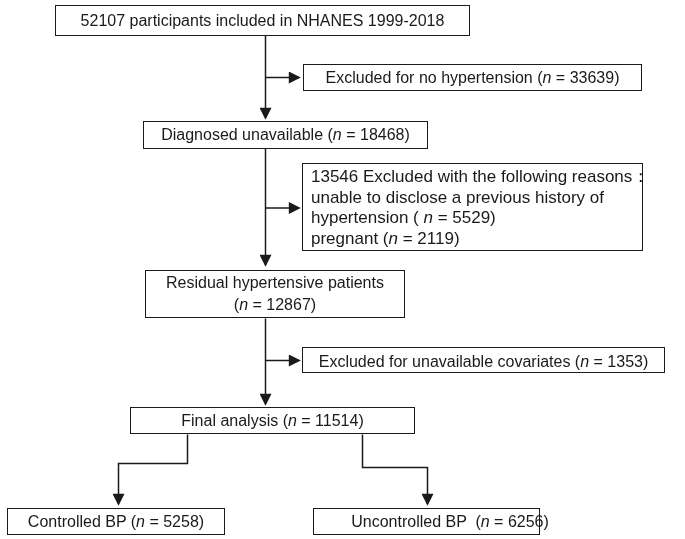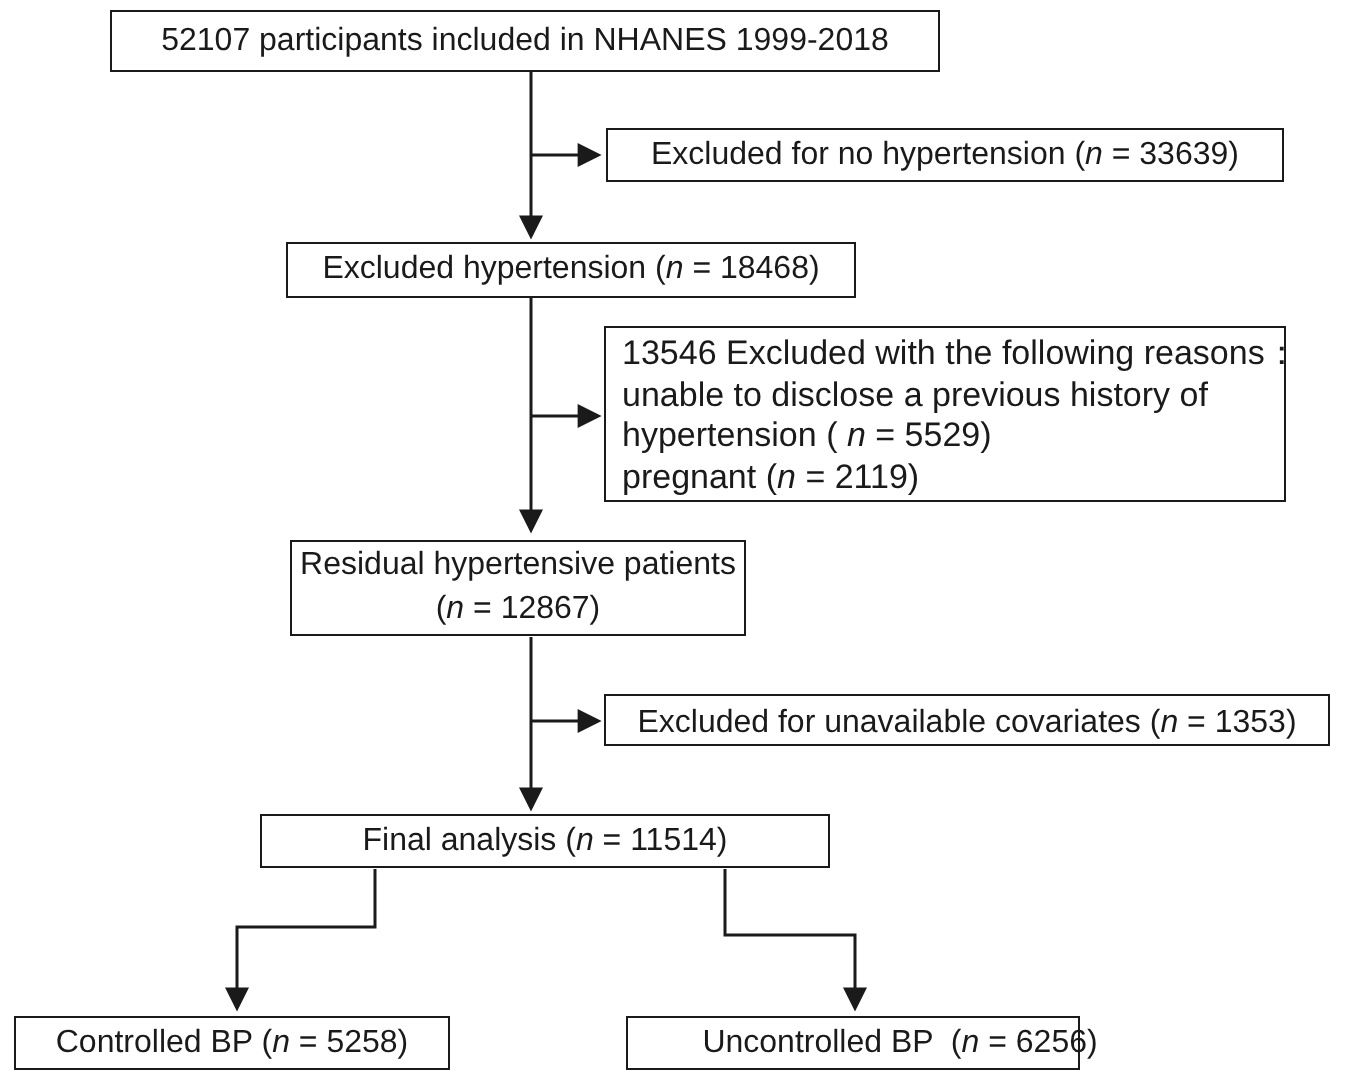--- a/index.html
+++ b/index.html
@@ -41,21 +41,21 @@
     text-align: left;
     font-size: 17px;
     line-height: 20.5px;
     padding: 3px 8px;
   }
   
   .b-participants { left: 55px;  top: 5px;   width: 415px; height: 31px; }
   .b-excl1        { left: 303px; top: 64px;  width: 339px; height: 27px; }
   .b-diagnosed    { left: 143px; top: 121px; width: 285px; height: 28px; }
   .b-excl2        { left: 302px; top: 163px; width: 341px; height: 88px; }
-  .b-residual     { left: 145px; top: 270px; width: 228px; height: 48px; }
+  .b-residual     { left: 145px; top: 270px; width: 260px; height: 48px; }
   .b-excl3        { left: 302px; top: 347px; width: 363px; height: 26px; align-items: flex-end; }
   .b-final        { left: 130px; top: 407px; width: 285px; height: 27px; }
   .b-controlled   { left: 7px;   top: 508px; width: 218px; height: 27px; }
   .b-uncontrolled { left: 313px; top: 508px; width: 227px; height: 27px; padding-left: 47px; }
 </style>
 </head>
 <body>
 
 <div class="canvas">
 
@@ -79,21 +79,21 @@
 
   <div class="box b-participants">
     <span class="txt">52107 participants included in NHANES 1999-2018</span>
   </div>
 
   <div class="box b-excl1">
     <span class="txt"><span>Excluded for no hypertension (</span><span class="n">n</span><span> = 33639)</span></span>
   </div>
 
   <div class="box b-diagnosed">
-    <span class="txt"><span>Excluded hypertension (</span><span class="n">n</span><span> = 18468)</span></span>
+    <span class="txt"><span>Diagnosed unavailable (</span><span class="n">n</span><span> = 18468)</span></span>
   </div>
 
   <div class="box reasons b-excl2">
     <div class="txt">13546 Excluded with the following reasons：</div>
     <div class="txt">unable to disclose a previous history of</div>
     <div class="txt"><span>hypertension ( </span><span class="n">n</span><span> = 5529)</span></div>
     <div class="txt"><span>pregnant (</span><span class="n">n</span><span> = 2119)</span></div>
   </div>
 
   <div class="box multiline b-residual">

